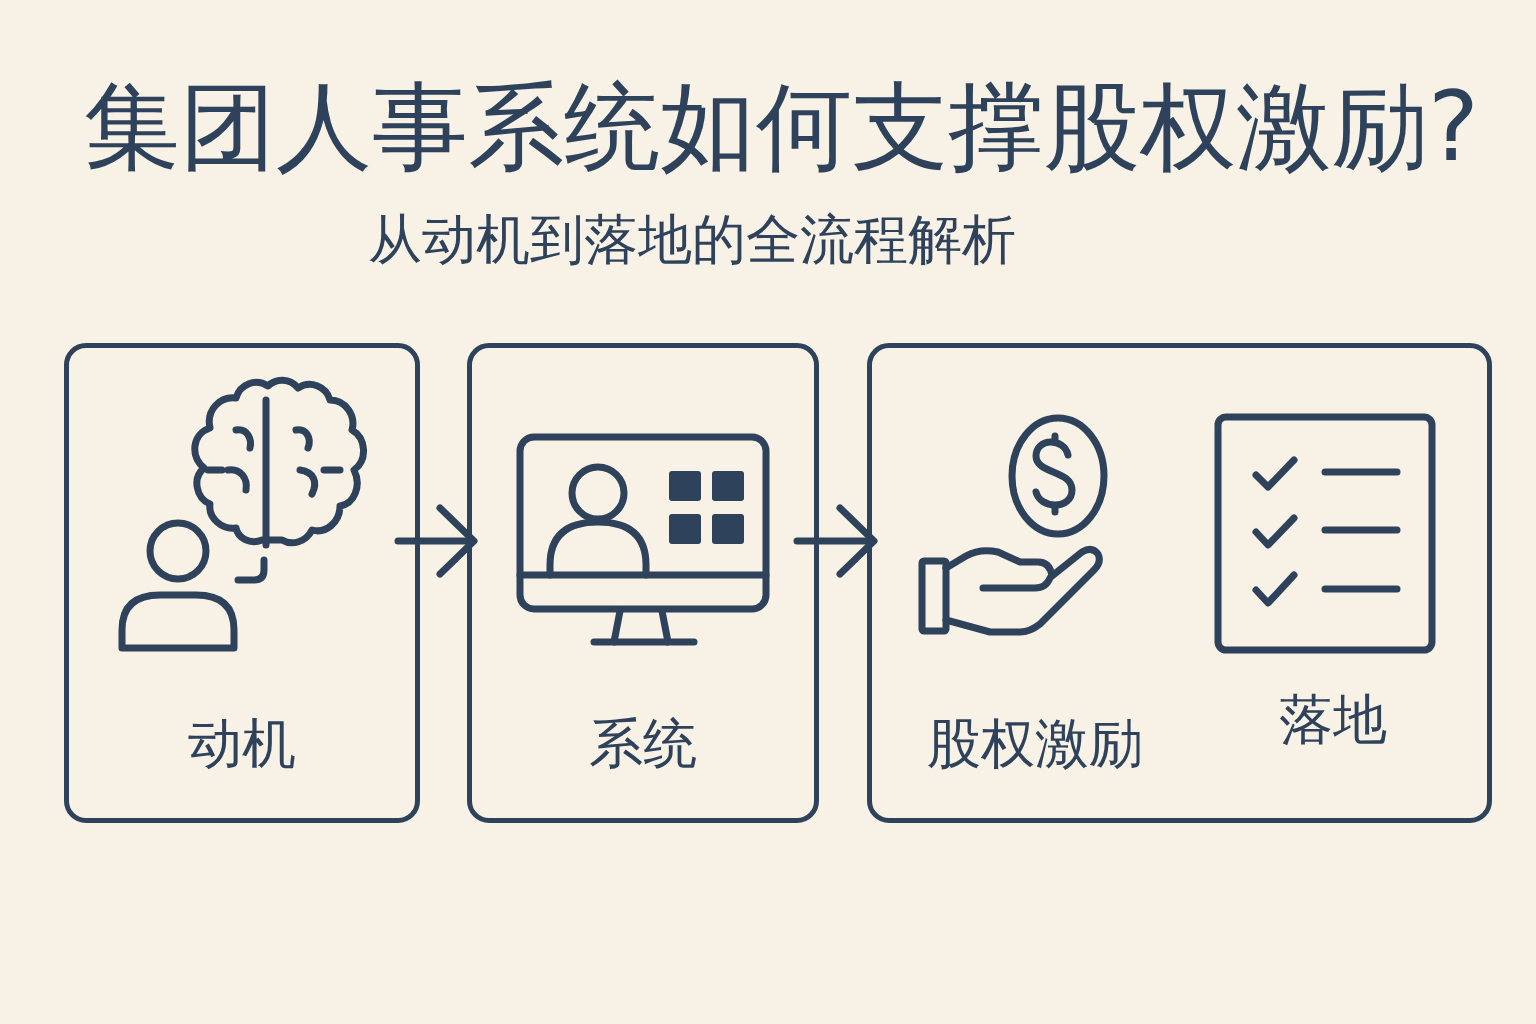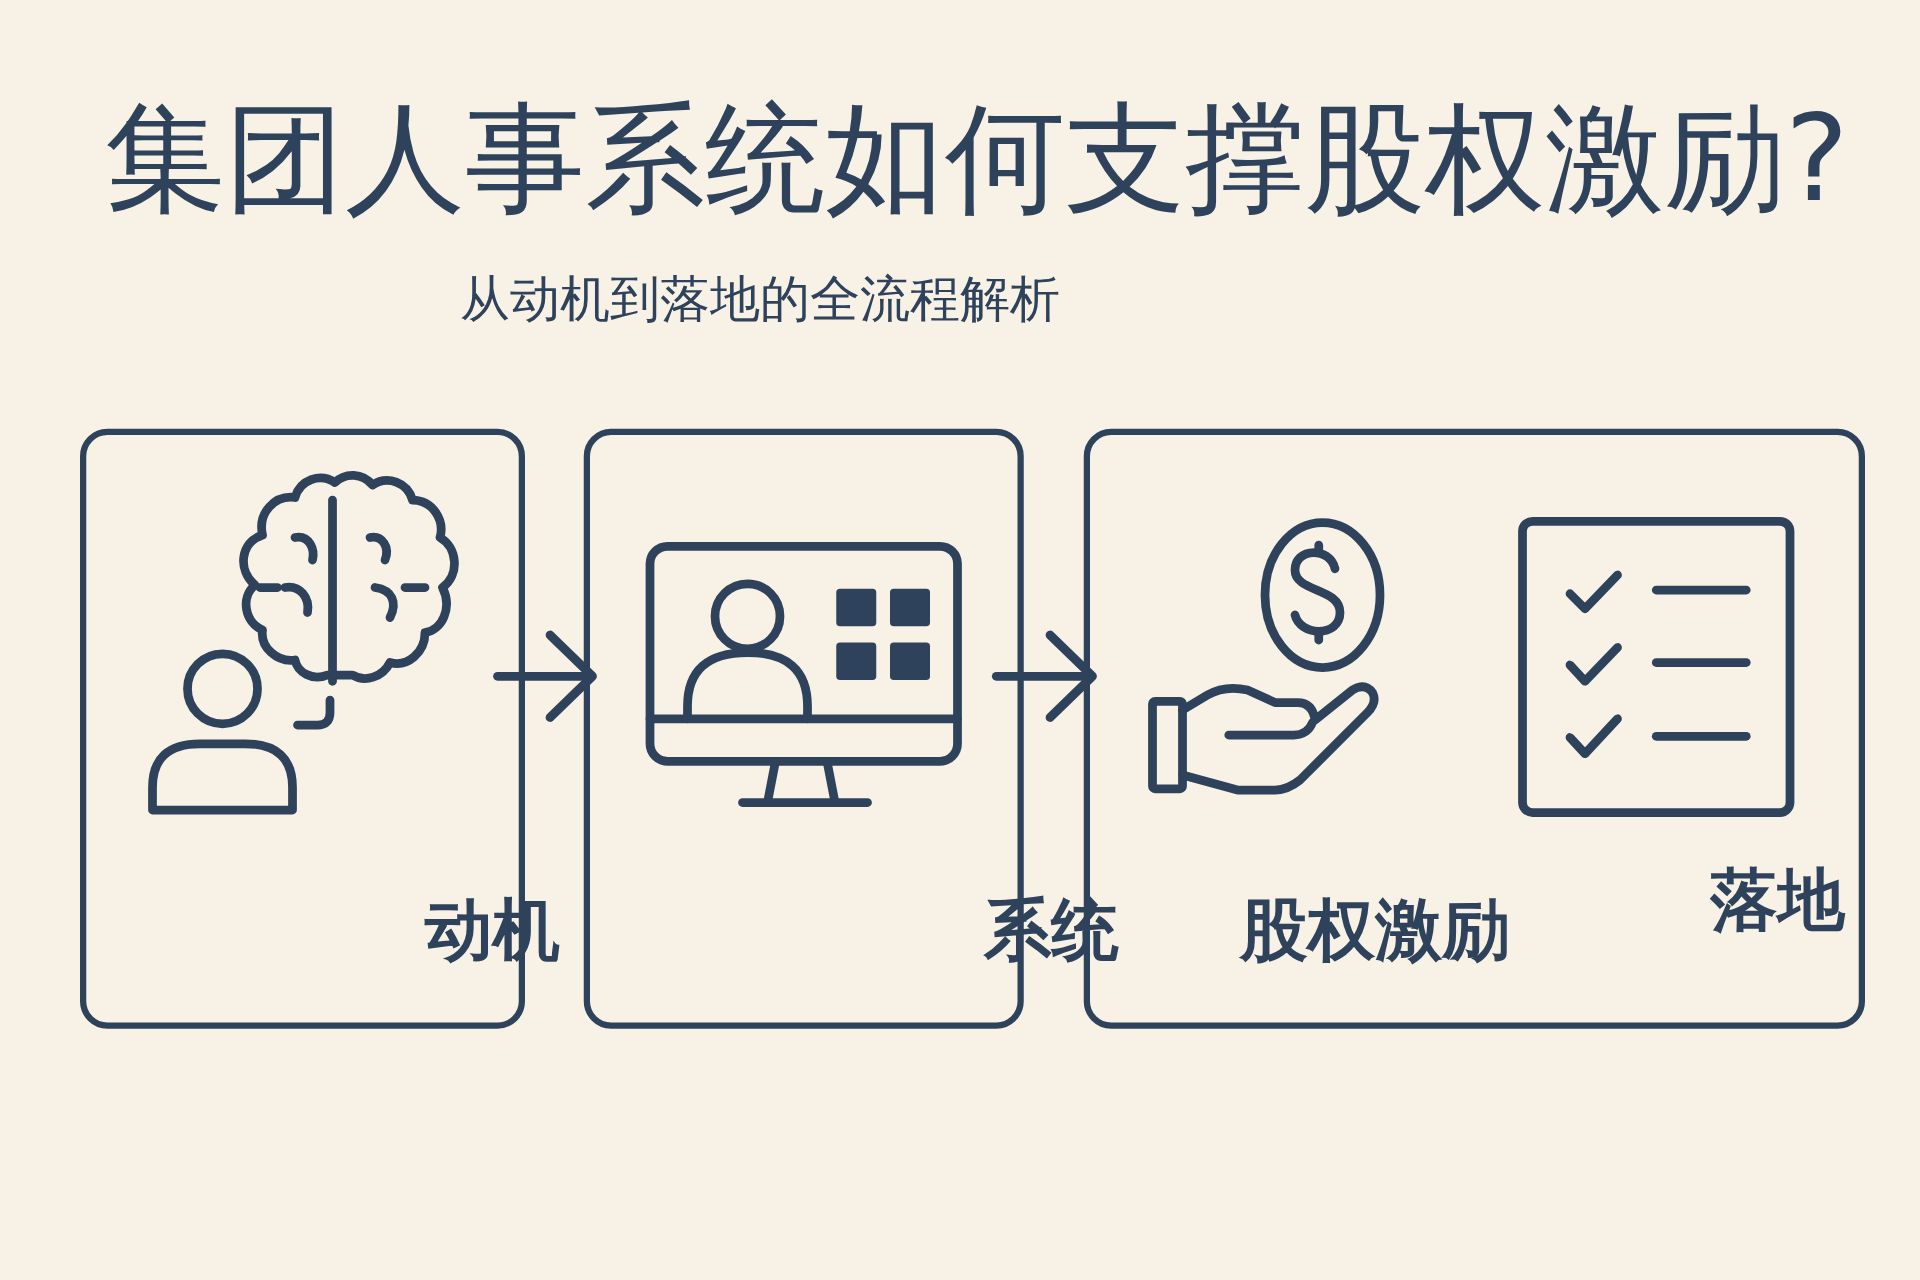--- a/index.html
+++ b/index.html
@@ -10,29 +10,29 @@
     color:#2e435b;
     position:relative;
   }
   .title {
     position:absolute; left:84px; top:72px; width:1452px;
     font-size:96px; font-weight:normal; line-height:110px;
     white-space:nowrap; letter-spacing:0px;
   }
   .subtitle {
     position:absolute; left:368px; top:200px;
-    font-size:40px; line-height:80px; white-space:nowrap;
+    font-size:54px; line-height:80px; white-space:nowrap;
   }
   .box {
     position:absolute; border:5px solid #2e435b; border-radius:22px;
     box-sizing:border-box;
   }
   .label {
-    position:absolute; font-size:54px; font-weight:bold; text-align:right;
-    white-space:nowrap; line-height:64px;margin-left:28px;
+    position:absolute; font-size:54px; font-weight:normal; text-align:center;
+    white-space:nowrap; line-height:64px;
   }
   svg { position:absolute; overflow:visible; }
   .stroke { fill:none; stroke:#2e435b; stroke-width:7; stroke-linecap:round; stroke-linejoin:round; }
   .fill { fill:#2e435b; }
 </style>
 </head>
 <body>
 
 <div class="title">集团人事系统如何支撑股权激励?</div>
 <div class="subtitle">从动机到落地的全流程解析</div>
@@ -76,21 +76,21 @@
     <circle cx="598" cy="493" r="26"></circle>
     <path d="M550,575 L550,565 Q550,522 598,522 Q646,522 646,565 L646,575"></path>
   </g>
   <g class="fill">
     <rect x="669" y="471" width="32" height="30" rx="3"></rect>
     <rect x="712" y="471" width="32" height="30" rx="3"></rect>
     <rect x="669" y="514" width="32" height="30" rx="3"></rect>
     <rect x="712" y="514" width="32" height="30" rx="3"></rect>
   </g>
 </svg>
-<div class="label" style="left:467px;top:712px;width:352px;padding-left:48px;">系统</div>
+<div class="label" style="left:467px;top:712px;width:352px;">系统</div>
 
 <svg style="left:0;top:0;" width="1536" height="1024">
   <g class="stroke">
     <path d="M797,541 L870,541"></path>
     <path d="M840,508 L874,541 L840,574"></path>
   </g>
 </svg>
 
 <div class="box" style="left:867px;top:343px;width:625px;height:480px;"></div>
 <svg style="left:0;top:0;" width="1536" height="1024">

